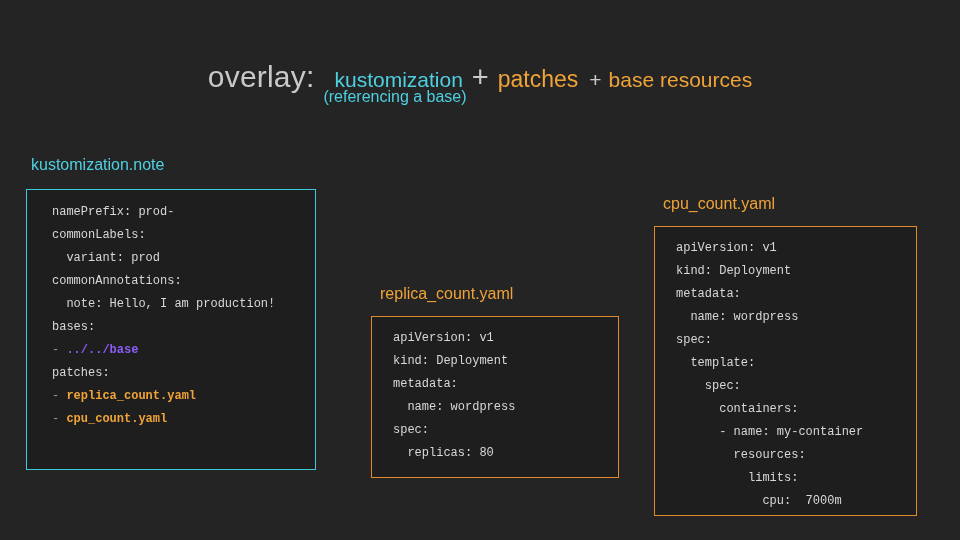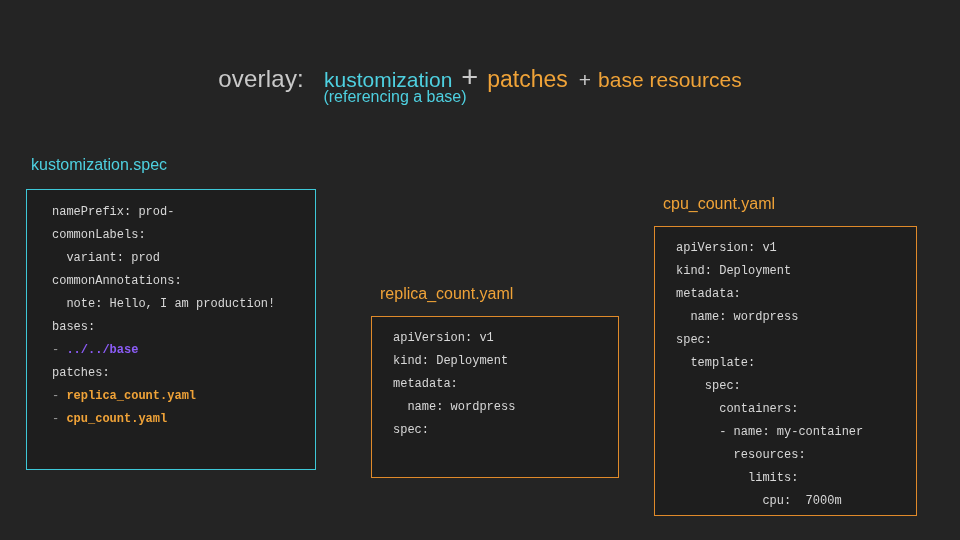--- a/index.html
+++ b/index.html
@@ -23,21 +23,21 @@
     top: 50px;
     width: 960px;
     text-align: center;
     white-space: nowrap;
   }
   .heading .seg {
     display: inline-block;
     vertical-align: baseline;
   }
   .t-overlay {
-    font-size: 24px;
+    font-size: 30px;
     color: #c9c9c9;
     letter-spacing: 0.2px;
     padding-right: 20px;
   }
   .t-kustomization {
     font-size: 21px;
     color: #4ed0e0;
   }
   .t-plus1 {
     font-size: 29px;
@@ -126,28 +126,28 @@
 
 <div class="heading">
   <span class="seg t-overlay">overlay:</span><span class="seg t-kustomization">kustomization</span><span class="seg t-plus1">+</span><span class="seg t-patches">patches</span><span class="seg t-plus2">+</span><span class="seg t-more">base resources</span>
 </div>
 
 <div class="subtitle">
   <span class="subtitle-inner">(referencing a base)</span>
 </div>
 
 <div class="card cyan" id="card-kustomization">
-  <div class="card-label">kustomization.spec</div>
+  <div class="card-label">kustomization.note</div>
   <div class="card-box"></div>
   <div class="code" id="code-kustomization"><span class="ln"><span>namePrefix: prod-</span></span><span class="ln"><span>commonLabels:</span></span><span class="ln"><span>  variant: prod</span></span><span class="ln"><span>commonAnnotations:</span></span><span class="ln"><span>  note: Hello, I am production!</span></span><span class="ln"><span>bases:</span></span><span class="ln"><span class="dash">- </span><span class="hl-cyan">../../base</span></span><span class="ln"><span>patches:</span></span><span class="ln"><span class="dash">- </span><span class="hl-orange">replica_count.yaml</span></span><span class="ln"><span class="dash">- </span><span class="hl-orange">cpu_count.yaml</span></span></div>
 </div>
 
 <div class="card orange" id="card-replica">
   <div class="card-label">replica_count.yaml</div>
   <div class="card-box"></div>
-  <div class="code" id="code-replica"><span class="ln"><span>apiVersion: v1</span></span><span class="ln"><span>kind: Deployment</span></span><span class="ln"><span>metadata:</span></span><span class="ln"><span>  name: wordpress</span></span><span class="ln"><span>spec:</span></span></div>
+  <div class="code" id="code-replica"><span class="ln"><span>apiVersion: v1</span></span><span class="ln"><span>kind: Deployment</span></span><span class="ln"><span>metadata:</span></span><span class="ln"><span>  name: wordpress</span></span><span class="ln"><span>spec:</span></span><span class="ln"><span>  replicas: 80</span></span></div>
 </div>
 
 <div class="card orange" id="card-cpu">
   <div class="card-label">cpu_count.yaml</div>
   <div class="card-box"></div>
   <div class="code" id="code-cpu"><span class="ln"><span>apiVersion: v1</span></span><span class="ln"><span>kind: Deployment</span></span><span class="ln"><span>metadata:</span></span><span class="ln"><span>  name: wordpress</span></span><span class="ln"><span>spec:</span></span><span class="ln"><span>  template:</span></span><span class="ln"><span>    spec:</span></span><span class="ln"><span>      containers:</span></span><span class="ln"><span>      - name: my-container</span></span><span class="ln"><span>        resources:</span></span><span class="ln"><span>          limits:</span></span><span class="ln"><span>            cpu:  7000m</span></span></div>
 </div>
 
 </body></html>

